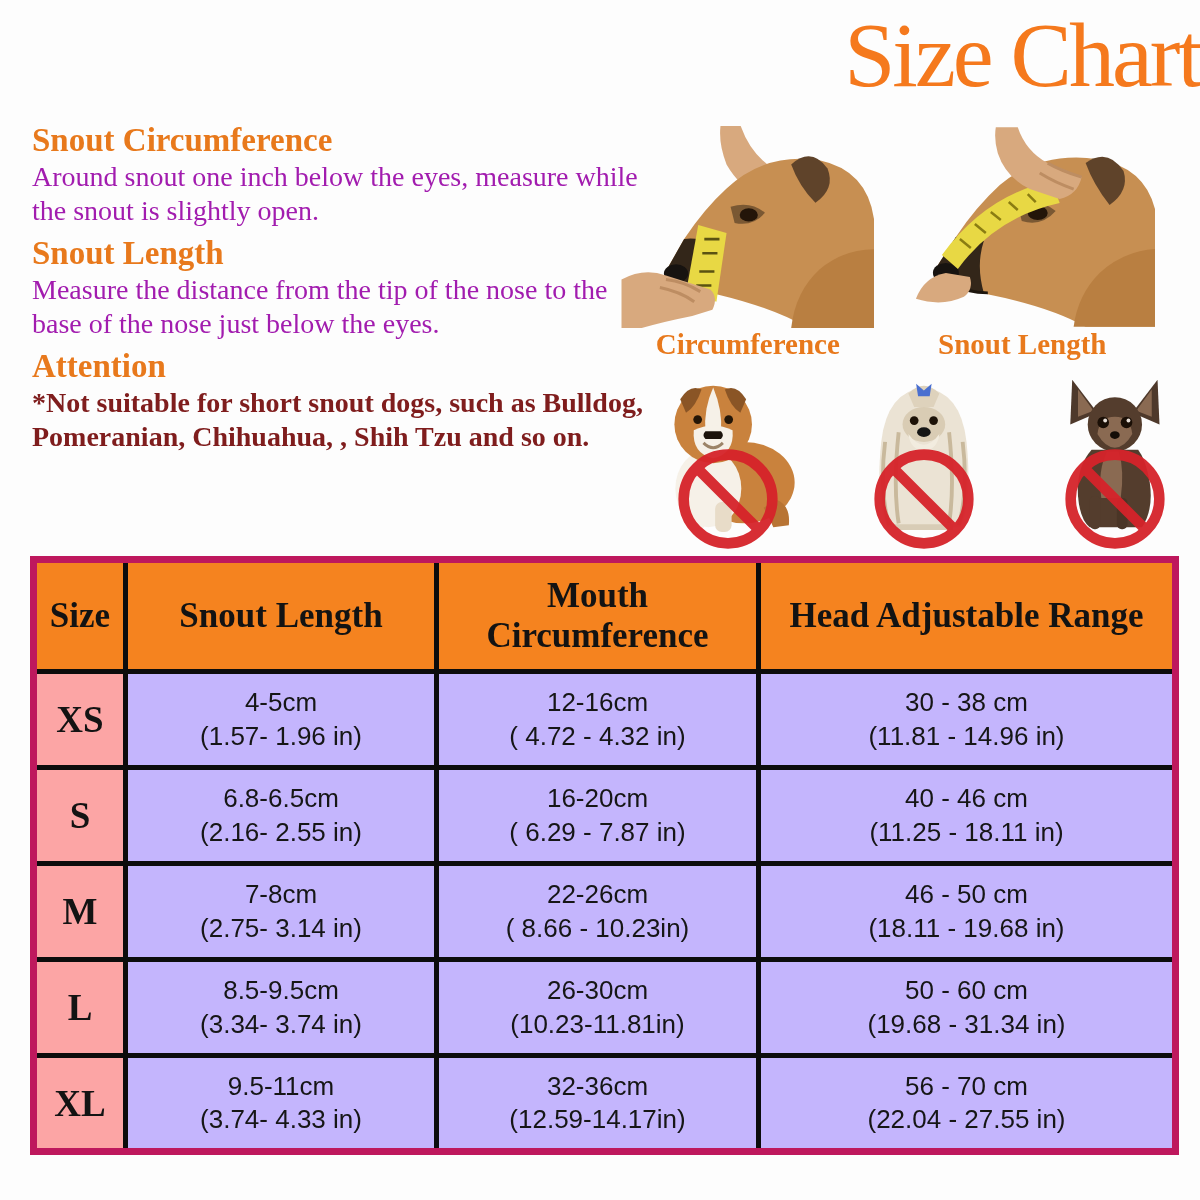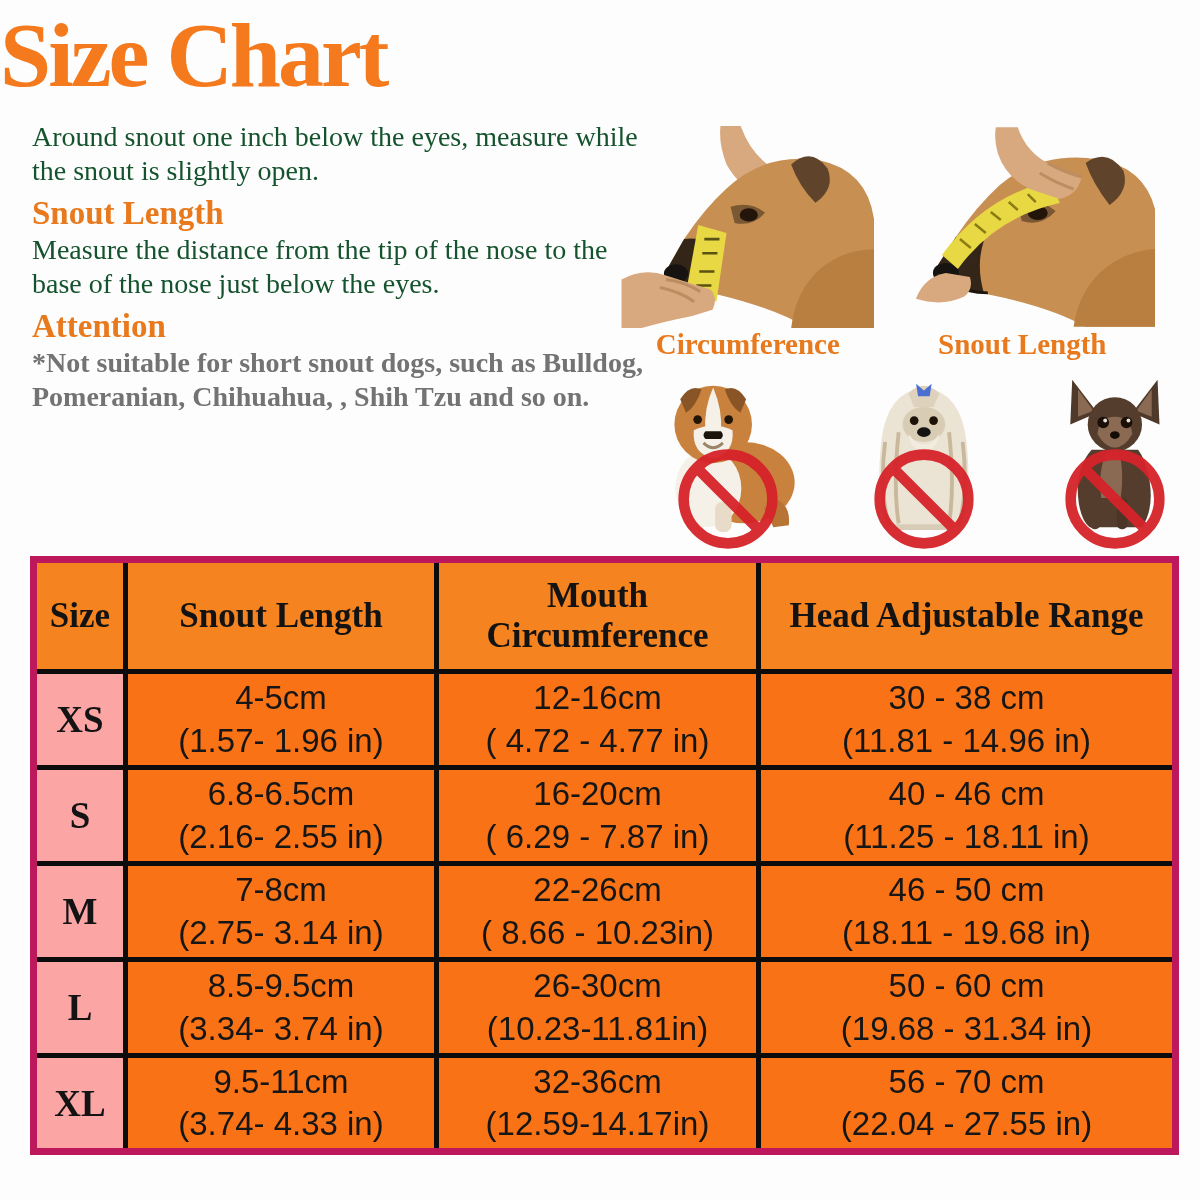--- a/index.html
+++ b/index.html
@@ -1,26 +1,26 @@
 <!DOCTYPE html>
 <html><head>
 <meta charset="utf-8">
 <style>
   * { margin:0; padding:0; box-sizing:border-box; }
   html,body { width:1200px; height:1200px; background:#fdfdfd; font-family:"Liberation Serif", serif; overflow:hidden; }
   .page { position:relative; width:1200px; height:1200px; }
 
-  .title { position:absolute; top:2px; left:0; width:100%; text-align:left;
-           font-size:92px; font-weight:700; color:#f5791d; letter-spacing:-3px; }
+  .title { position:absolute; top:2px; left:0; width:100%; text-align:right;
+           font-size:92px; font-weight:400; color:#f5791d; letter-spacing:-3px; }
 
   .info { position:absolute; left:32px; top:120px; width:618px; }
   .sec-heading { font-size:33px; font-weight:700; color:#e8791c; margin:2px 0 1px; }
-  .sec-body { font-size:28px; color:#14532d; line-height:1.2; margin-bottom:8px; }
+  .sec-body { font-size:28px; color:#a21caf; line-height:1.2; margin-bottom:8px; }
   .warning { width:650px; font-size:28px; font-weight:700;
-             color:#737373; line-height:1.2; }
+             color:#7f1d1d; line-height:1.2; }
 
   .photos { position:absolute; left:615px; top:126px; width:540px; display:flex; gap:9px; }
   .photo { flex:1; text-align:center; }
   .photo svg { width:100%; height:202px; display:block; }
   .photo-label { font-size:29px; font-weight:700; color:#e8791c; margin-top:0px; }
 
   .dogs { position:absolute; left:655px; top:374px; width:528px; height:172px;
           display:flex; justify-content:space-between; }
   .dog { position:relative; height:172px; }
   .dog > svg.breed { display:block; height:160px; }
@@ -28,32 +28,33 @@
              width:106px; height:106px; opacity:.95; }
 
   table.size-table { position:absolute; left:30px; top:556px; width:1142px;
                      border-collapse:collapse; table-layout:fixed; text-align:center; }
   .size-table th, .size-table td { border:5px solid #0c0c0c; }
   .size-table { border:7px solid #be185d; }
   .size-table thead th { background:#f5831f; color:#131313; font-size:35px; font-weight:700;
                          height:112px; line-height:1.15; padding:0 6px; }
   .size-table td.size-cell { background:#fca5a5; color:#131313; font-weight:700;
                              font-size:37px; font-family:"Liberation Serif", serif; }
-  .size-table td.data-cell { background:#f97316; color:#161616; height:96px;
-                             font-family:"Liberation Sans", sans-serif; font-size:33px; line-height:1.28; }
+  .size-table td.data-cell { background:#c4b5fd; color:#161616; height:96px;
+                             font-family:"Liberation Sans", sans-serif; font-size:26px; line-height:1.28; }
   .data-cell span { display:block; }
 </style>
 </head>
 <body>
 
 <div class="page">
 
   <div class="title">Size Chart</div>
 
   <div class="info">
+    <div class="sec-heading">Snout Circumference</div>
     <div class="sec-body">Around snout one inch below the eyes, measure while the snout is slightly open.</div>
     <div class="sec-heading">Snout Length</div>
     <div class="sec-body">Measure the distance from the tip of the nose to the base of the nose just below the eyes.</div>
     <div class="sec-heading">Attention</div>
     <div class="warning">*Not suitable for short snout dogs, such as Bulldog, Pomeranian, Chihuahua, , Shih Tzu and so on.</div>
   </div>
 
   <div class="photos">
     <div class="photo">
       <svg viewBox="0 0 250 200">
@@ -180,21 +181,21 @@
     </thead>
     <tbody>
       <tr>
         <td class="size-cell">XS</td>
         <td class="data-cell">
             <span>4-5cm</span>
             <span>(1.57- 1.96 in)</span>
           </td>
         <td class="data-cell">
             <span>12-16cm</span>
-            <span>( 4.72 - 4.77 in)</span>
+            <span>( 4.72 - 4.32 in)</span>
           </td>
         <td class="data-cell">
             <span>30 - 38 cm</span>
             <span>(11.81 - 14.96 in)</span>
           </td>
       </tr>
       <tr>
         <td class="size-cell">S</td>
         <td class="data-cell">
             <span>6.8-6.5cm</span>

